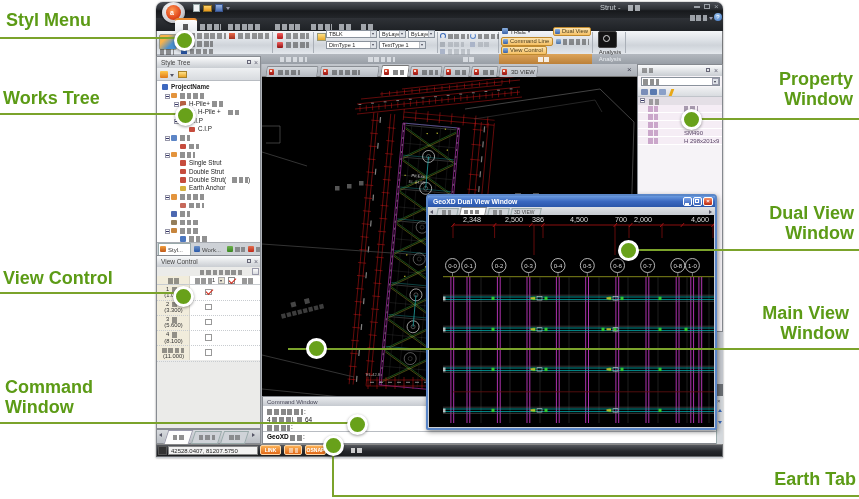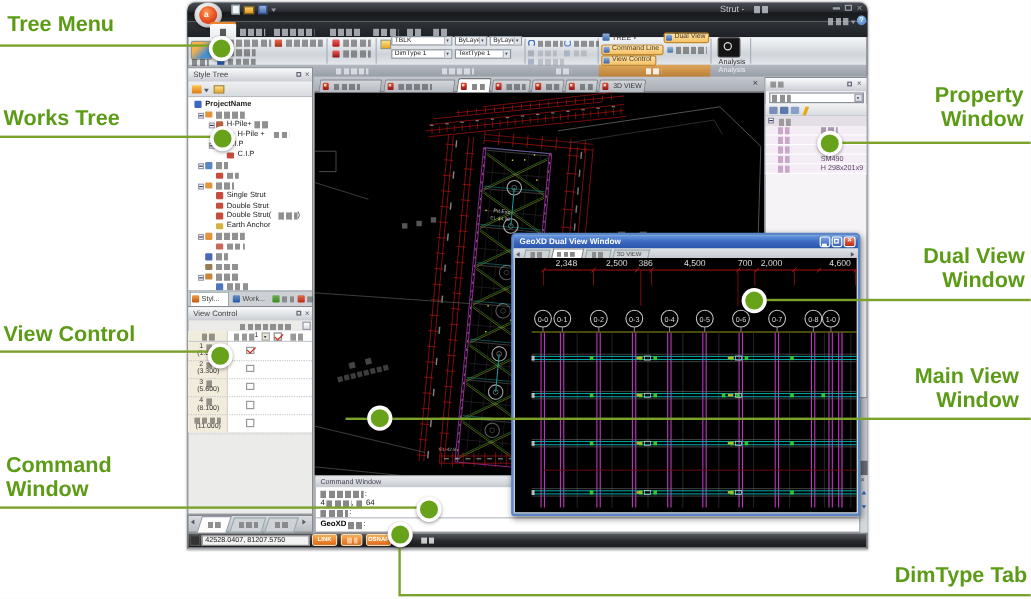--- a/index.html
+++ b/index.html
@@ -827,19 +827,19 @@
 <div class="lin" style="left:332px;top:445px;width:2px;height:50px;"></div>
 <div class="lin" style="left:332px;top:495px;width:527px;"></div>
 <div class="dot" style="left:173.5px;top:29.5px;"></div>
 <div class="dot" style="left:174.5px;top:104.5px;"></div>
 <div class="dot" style="left:172.5px;top:285.5px;"></div>
 <div class="dot" style="left:346.5px;top:413.5px;"></div>
 <div class="dot" style="left:680.5px;top:108.5px;"></div>
 <div class="dot" style="left:617.5px;top:239.5px;"></div>
 <div class="dot" style="left:306.0px;top:338.0px;"></div>
 <div class="dot" style="left:322.5px;top:434.5px;"></div>
-<div class="lbl" style="left:6px;top:10px;">Tree Menu</div>
+<div class="lbl" style="left:6px;top:10px;">Styl Menu</div>
 <div class="lbl" style="left:3px;top:88px;">Works Tree</div>
 <div class="lbl" style="left:3px;top:268px;">View Control</div>
 <div class="lbl" style="left:5px;top:377px;">Command<br>Window</div>
 <div class="lbl" style="right:6px;top:69px;text-align:right;">Property<br>Window</div>
 <div class="lbl" style="right:5px;top:203px;text-align:right;">Dual View<br>Window</div>
 <div class="lbl" style="right:10px;top:303px;text-align:right;">Main View<br>Window</div>
-<div class="lbl" style="right:3px;top:469px;">DimType Tab</div>
+<div class="lbl" style="right:3px;top:469px;">Earth Tab</div>
 </body></html>

